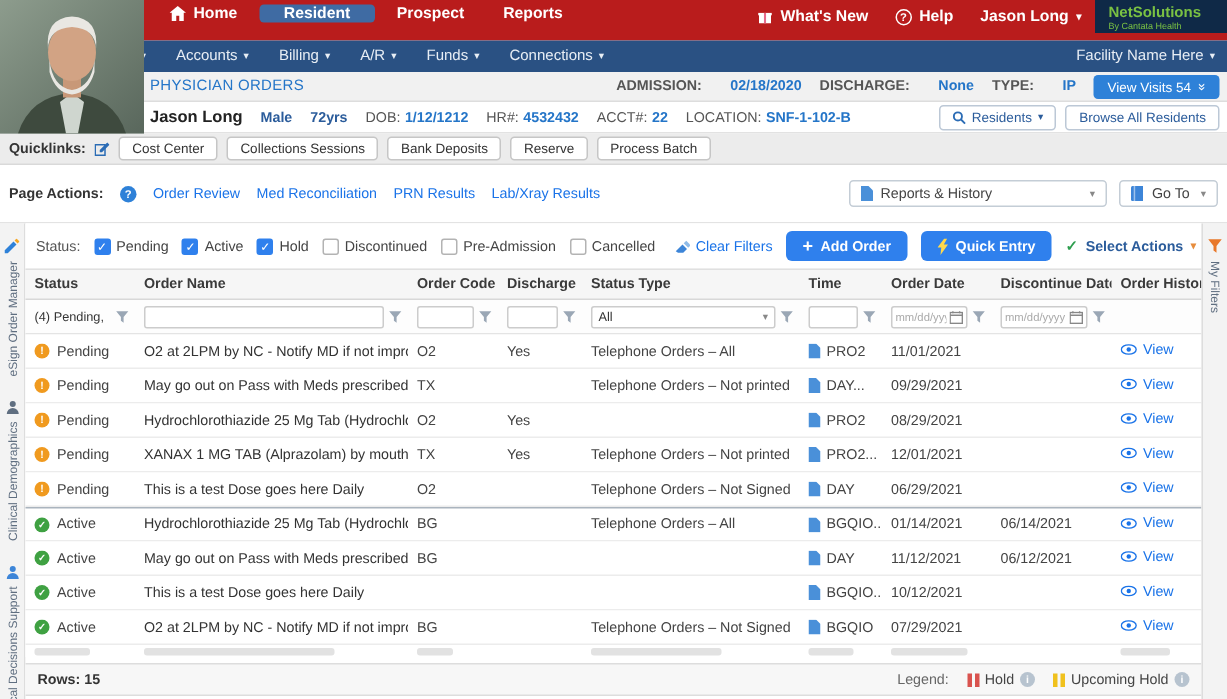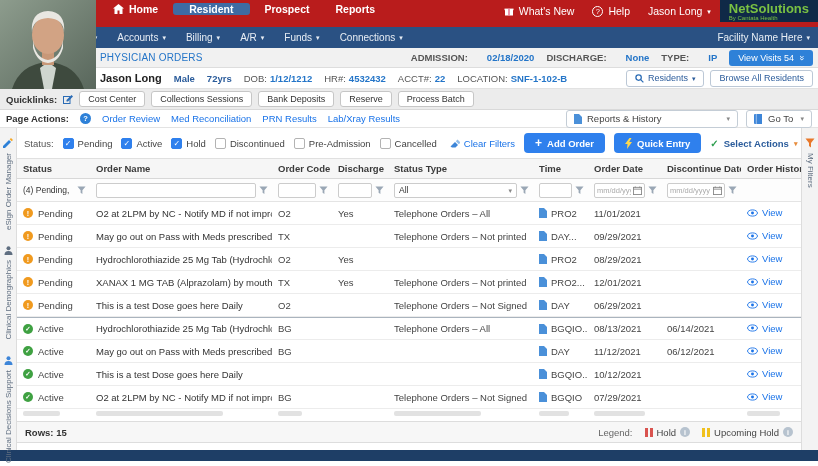--- a/index.html
+++ b/index.html
@@ -8,23 +8,23 @@
 .icon{display:inline-flex;align-items:center;line-height:0}
 .caret{font-size:7px;line-height:1}
 
 .photo{position:absolute;left:0;top:0;width:96px;height:89px;z-index:10;overflow:hidden;background:#6b7a6e}
 
 .topnav{height:27px;background:#b91c1c;display:flex;align-items:flex-start;color:#fff;padding-left:100px;font-size:10.5px}
 .tabs{display:flex;align-items:stretch}
 .tnav{display:flex;align-items:center;gap:5px;padding:0 13px;font-weight:bold;cursor:pointer;white-space:nowrap}
 .tnav.active{background:#3f6ba3;border-radius:3px;margin:3px 2px;padding:0 16px}
 .tn-right{margin-left:auto;display:flex;align-items:stretch}
-.tn-right .tnav{font-weight:normal;padding:0 9px}
+.tn-right .tnav{font-weight:bold;padding:0 9px}
 .logo{background:#0f2947;padding:3px 9px 0 9px;min-width:88px}
-.logo1{color:#7ac143;font-weight:bold;font-size:13px;line-height:11px}
+.logo1{color:#7ac143;font-weight:bold;font-size:10px;line-height:11px}
 .logo2{color:#7ac143;font-size:6px;line-height:8px}
 .helpq{width:11px;height:11px;border:1px solid #fff;border-radius:50%;font-size:7.5px;display:inline-flex;align-items:center;justify-content:center}
 
 .menubar{height:21px;background:#2a5183;display:flex;align-items:center;color:#e8eef5;font-size:10px}
 .mnav{display:flex;align-items:center;gap:4px;padding:0 10px;height:100%;cursor:pointer;white-space:nowrap}
 .mb-right{margin-left:auto;padding-right:8px}
 
 .ordersbar{height:20px;background:#f1f1f1;border-bottom:1px solid #ddd;display:flex;align-items:center;padding:0 5px 0 100px;font-size:9.5px;color:#555}
 .ob-title{color:#2475c8;font-weight:normal;font-size:10px;letter-spacing:.2px}
 .ob-right{margin-left:auto;display:flex;align-items:center;gap:12px}
@@ -39,21 +39,21 @@
 .p-strong{font-weight:bold;color:#2b5c9b}
 .p-item{display:inline-flex;gap:3px}
 .p-item .val{color:#2475c8;font-weight:bold}
 .pb-right{margin-left:auto;display:flex;gap:6px}
 .wbtn{background:#fff;border:1px solid #bcc8d6;border-radius:3px;height:17px;padding:0 8px;font-size:9px;color:#2b5c9b;display:inline-flex;align-items:center;gap:4px;font-family:inherit;cursor:pointer;white-space:nowrap}
 
 .quicklinks{height:21px;background:#ececec;border-bottom:1px solid #d9d9d9;display:flex;align-items:center;gap:6px;padding:0 6px;font-size:9.5px;color:#333}
 .ql-label{font-weight:bold}
 .qbtn{background:#fff;border:1px solid #c6c6c6;border-radius:3px;height:16px;padding:0 8px;font-size:9px;color:#333;font-family:inherit;cursor:pointer;white-space:nowrap}
 
-.pageactions{height:18px;background:#fff;border-bottom:1px solid #e3e3e3;display:flex;align-items:center;gap:11px;padding:0 6px;font-size:9.5px}
+.pageactions{height:39px;background:#fff;border-bottom:1px solid #e3e3e3;display:flex;align-items:center;gap:11px;padding:0 6px;font-size:9.5px}
 .pa-label{font-weight:bold;color:#333}
 .pa-link{color:#1a73e8;cursor:pointer;white-space:nowrap}
 .pa-right{margin-left:auto;display:flex;gap:8px}
 .ddl{background:#fff;border:1px solid #c4cdd6;border-radius:3px;height:18px;display:flex;align-items:center;gap:5px;padding:0 7px;font-size:9.5px;color:#444;cursor:pointer}
 .ddl .caret{color:#888;margin-left:auto}
 .ddl.reports{width:172px}
 .ddl.goto{width:66px}
 .qmark{width:11px;height:11px;background:#2e81d8;color:#fff;border-radius:50%;font-size:7.5px;display:inline-flex;align-items:center;justify-content:center;font-weight:bold}
 
 .content{display:flex;height:322px}
@@ -656,21 +656,21 @@
           <div class="cell"></div>
           <div class="cell">Telephone Orders – All</div>
           <div class="cell time">
             <span class="icon">
               <svg width="8" height="10" viewBox="0 0 8 10">
                 <path d="M0 0h5l3 3v7H0z" fill="#4a90d9"></path>
               </svg>
             </span>
             <span>BGQIO...</span>
           </div>
-          <div class="cell">08/13/2021</div>
+          <div class="cell">01/14/2021</div>
           <div class="cell">06/14/2021</div>
           <div class="cell"><span class="viewlink"><span class="icon">
                 <svg width="11" height="8" viewBox="0 0 12 8">
                   <ellipse cx="6" cy="4" rx="5.4" ry="3.4" fill="none" stroke="#1a73e8"></ellipse>
                   <circle cx="6" cy="4" r="1.6" fill="#1a73e8"></circle>
                 </svg>
               </span>View</span></div>
         </div>
         <div class="trow">
           <div class="cell stat">

